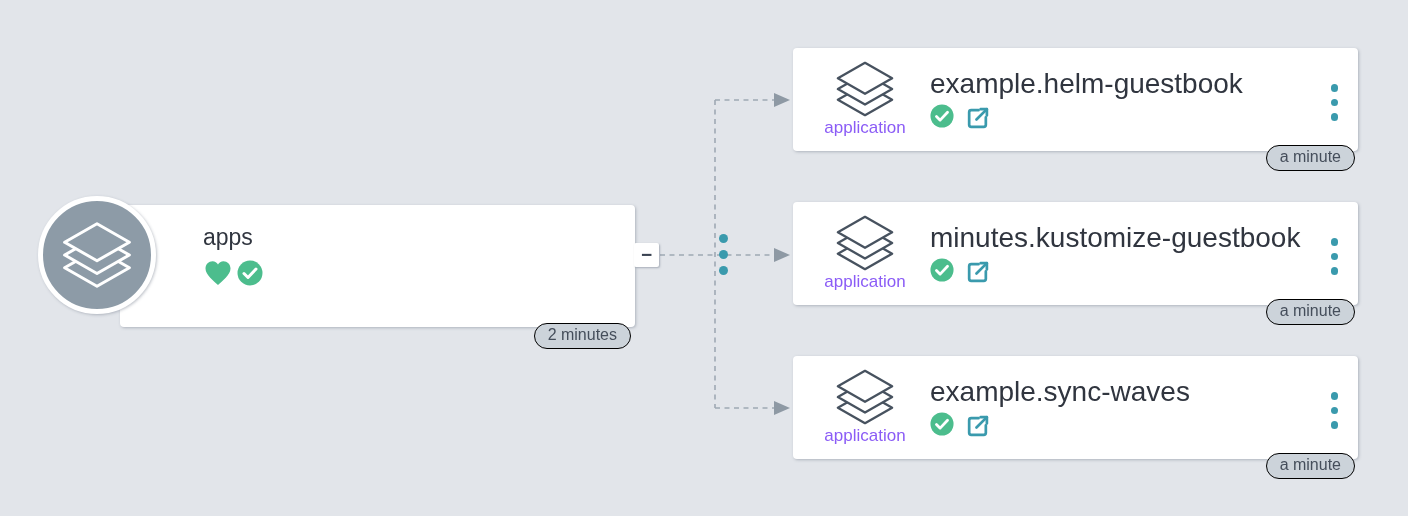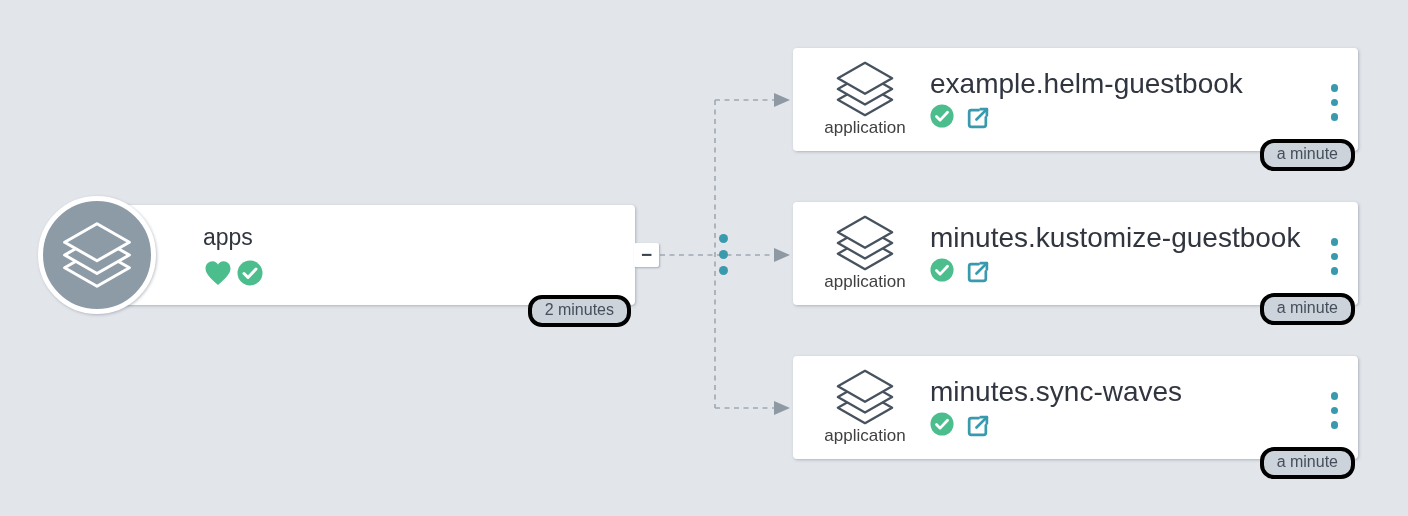--- a/index.html
+++ b/index.html
@@ -19,21 +19,21 @@
 
   
   .card {
     position: absolute;
     background: #ffffff;
     border-radius: 4px;
     box-shadow: 1px 1px 3px rgba(110,120,135,0.45);
   }
 
   
-  .root-card { left: 120px; top: 205px; width: 515px; height: 100px; z-index: 2; }
+  .root-card { left: 120px; top: 205px; width: 515px; height: 122px; z-index: 2; }
   .avatar {
     position: absolute; left: 38px; top: 196px;
     width: 118px; height: 118px;
     background: #8d9ba7;
     border: 5px solid #ffffff;
     border-radius: 50%;
     z-index: 3;
     display: flex; align-items: center; justify-content: center;
     box-shadow: 1px 1px 3px rgba(110,120,135,0.45);
   }
@@ -55,38 +55,38 @@
     width: 25px; height: 24px;
     background: #ffffff; border: none; border-radius: 2px;
     box-shadow: 1px 1px 2px rgba(110,120,135,0.5);
     color: #394251; font-size: 19px; font-weight: bold; line-height: 20px;
     cursor: pointer; z-index: 4;
   }
 
   .age-badge {
     position: absolute;
     background: #ccd3da;
-    border: 4px solid #000000;
+    border: 1px solid #000000;
     border-radius: 14px;
     color: #454e5b;
     font-size: 16px;
     padding: 2px 13px 4px 13px;
     white-space: nowrap;
     z-index: 5;
   }
   .root-card .age-badge { right: 4px; bottom: -22px; }
   .app-card .age-badge { right: 3px; bottom: -20px; }
 
   
   .app-card { left: 793px; width: 565px; height: 103px; z-index: 2; }
   .icon-wrap {
     position: absolute; left: 8px; top: 12px; width: 128px;
     display: flex; flex-direction: column; align-items: center;
   }
-  .kind-label { font-size: 17px; color: #404040; margin-top: 0px; line-height: 20px; }
+  .kind-label { font-size: 17px; color: #8b5cf6; margin-top: 0px; line-height: 20px; }
   .app-title {
     position: absolute; left: 137px; top: 20px;
     font-size: 28px; color: #30353f; white-space: nowrap;
   }
   .app-status { position: absolute; left: 137px; top: 56px; display: flex; gap: 11px; align-items: center; }
   .ext-link { cursor: pointer; display: inline-flex; }
 </style>
 </head>
 <body>
 
@@ -210,21 +210,21 @@
     <div class="icon-wrap">
       <svg width="62" height="58" viewBox="0 0 64 58">
         <g stroke="#47525f" stroke-width="2.4" stroke-linejoin="round" fill="#ffffff">
           <path d="M32 24 L60 40 L32 56 L4 40 Z"></path>
           <path d="M32 13 L60 29 L32 45 L4 29 Z"></path>
           <path d="M32 2 L60 18 L32 34 L4 18 Z"></path>
         </g>
       </svg>
       <div class="kind-label">application</div>
     </div>
-    <div class="app-title">minutes.sync-waves</div>
+    <div class="app-title">example.sync-waves</div>
     <div class="app-status">
       <span>
         <svg width="24" height="24" viewBox="0 0 26 26">
             <circle cx="13" cy="13" r="12.5" fill="#4cbd8d"></circle>
             <path d="M7 13.5 L11 17.5 L19 9" stroke="#ffffff" stroke-width="3" fill="none" stroke-linecap="round" stroke-linejoin="round"></path>
           </svg>
       </span>
       <span class="ext-link">
         <svg width="25" height="25" viewBox="0 0 24 24" fill="none" stroke="#3a9aad" stroke-width="2.6" stroke-linecap="round" stroke-linejoin="round">
             <path d="M13 4 H6 a2 2 0 0 0 -2 2 v12 a2 2 0 0 0 2 2 h12 a2 2 0 0 0 2 -2 v-7"></path>

